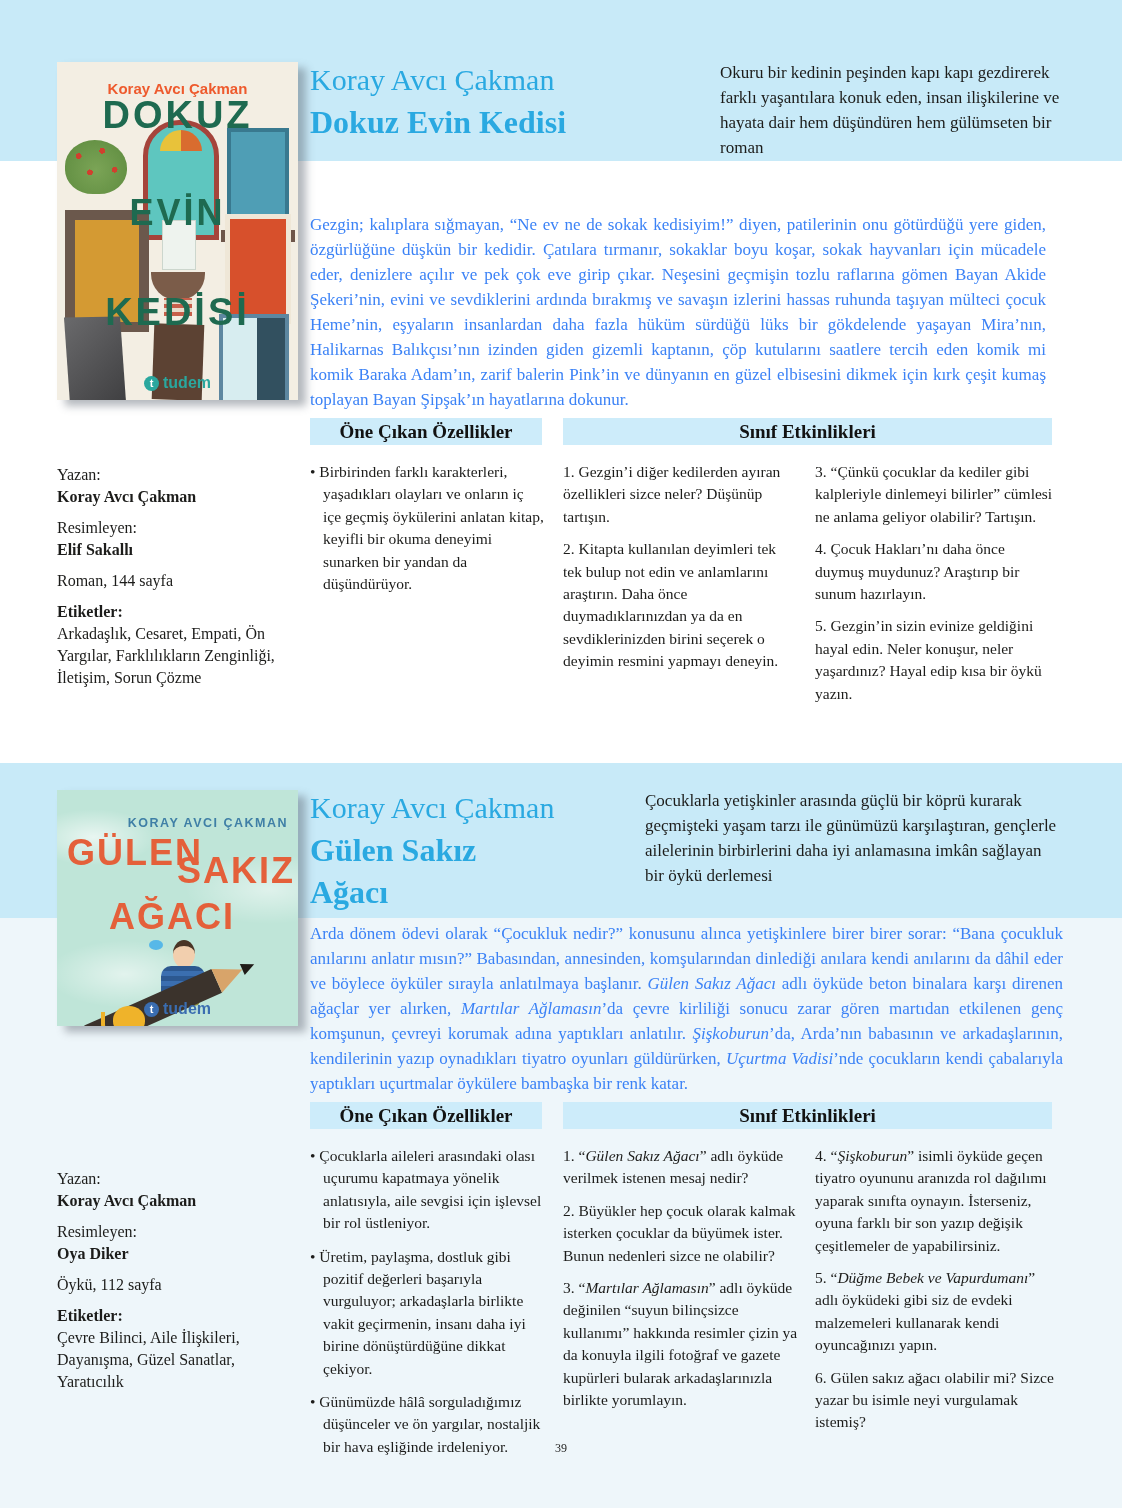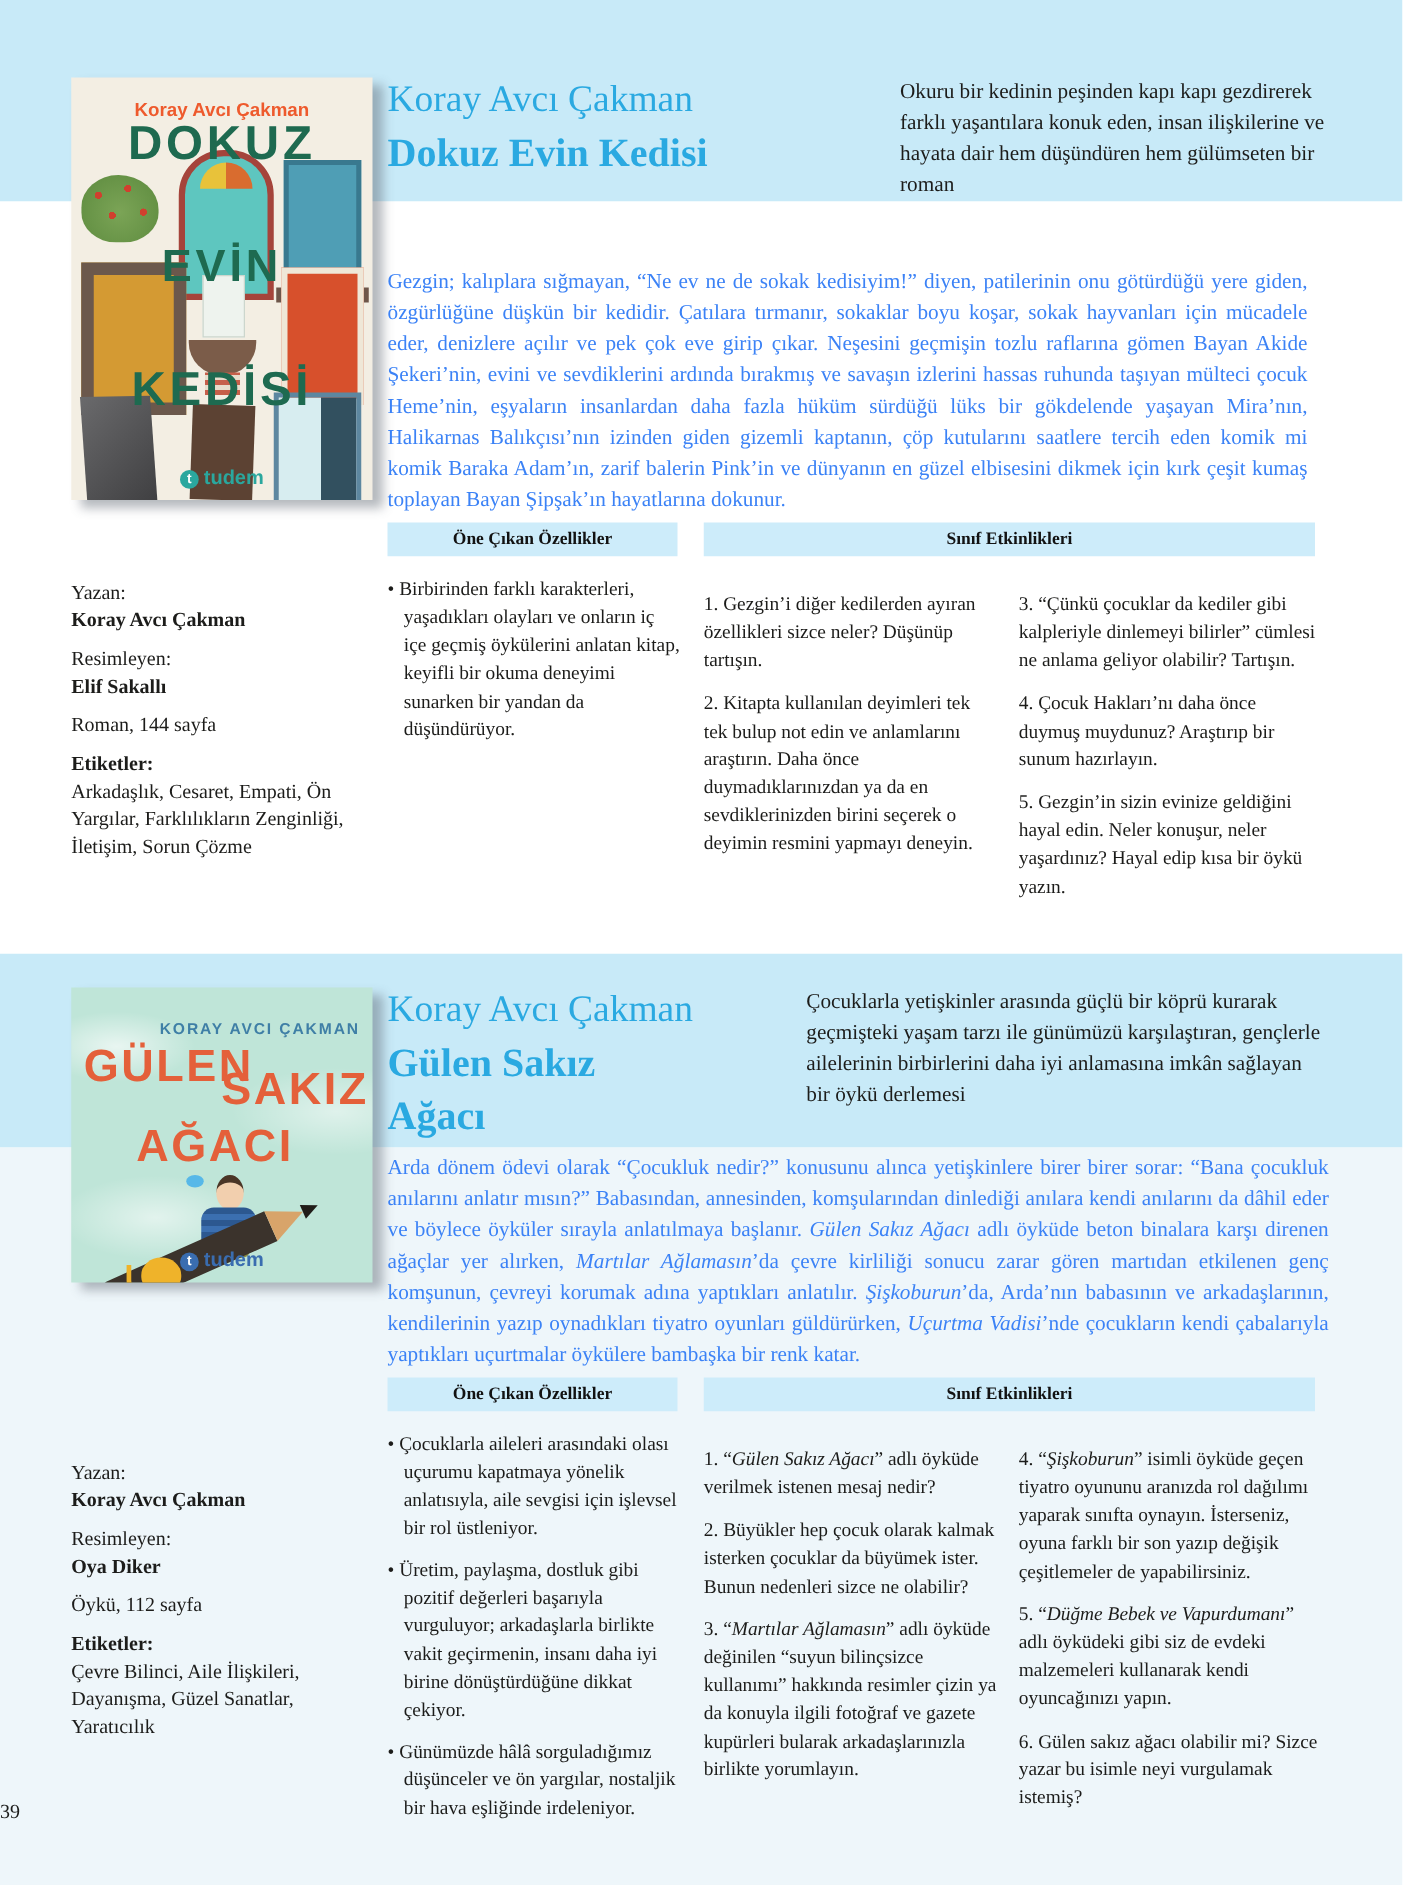--- a/index.html
+++ b/index.html
@@ -9,34 +9,34 @@
   .band1{top:0;height:161px;}
   .band2{top:763px;height:155px;}
   .bottom-area{position:absolute;left:0;top:918px;width:1122px;height:590px;background:#eef6fa;}
 
   
   .author-line{position:absolute;left:310px;font-size:30px;line-height:36px;color:#2aa9e1;}
   .book-title{position:absolute;left:310px;font-weight:bold;font-size:32px;line-height:40px;color:#2aa9e1;}
   .tagline{position:absolute;font-size:17px;line-height:25px;color:#1c1c1a;}
   .para{position:absolute;font-size:17px;line-height:25px;text-align:justify;color:#3b82f6;}
 
-  .hdr{position:absolute;height:27px;background:#cdecfa;font-weight:bold;font-size:14px;line-height:27px;text-align:center;color:#121212;}
+  .hdr{position:absolute;height:27px;background:#cdecfa;font-weight:bold;font-size:19px;line-height:27px;text-align:center;color:#121212;}
 
   .col{position:absolute;font-size:15.5px;line-height:22.4px;color:#1c1c1a;}
   .feat{margin-bottom:11px;padding-left:13px;text-indent:-13px;}
   .feat::before{content:"\2022\00a0";}
-  .act{margin-bottom:10px;margin-top:12px;}
+  .act{margin-bottom:10px;}
   .it{font-style:italic;}
 
   .sidebar{position:absolute;left:57px;width:235px;font-size:16px;line-height:22px;color:#1c1c1a;}
   .sidebar .lbl{font-weight:normal;}
   .sidebar .val{font-weight:bold;}
   .sidebar .mt{margin-top:9px;}
 
-  .pagenum{position:absolute;left:0;top:1441px;width:1122px;text-align:left;font-size:16px;color:#1c1c1a;}
+  .pagenum{position:absolute;left:0;top:1441px;width:1122px;text-align:center;font-size:12px;color:#1c1c1a;}
 
   
   .cover{position:absolute;box-shadow:8px 6px 8px rgba(90,100,110,.45);}
   .cover1{left:57px;top:62px;width:241px;height:338px;background:#f3eee3;overflow:hidden;}
   .c1-author{position:absolute;top:18px;left:0;width:100%;text-align:center;font-family:"Liberation Sans",sans-serif;font-weight:bold;font-size:15px;color:#ee5a2d;z-index:4;}
   .c1-t{position:absolute;left:0;width:100%;text-align:center;font-family:"Liberation Sans",sans-serif;font-weight:bold;color:#1e6a50;letter-spacing:3px;z-index:3;}
   .c1-t1{top:32px;font-size:38px;}
   .c1-t2{top:130px;font-size:36px;}
   .c1-t3{top:229px;font-size:38px;}
   .door{position:absolute;z-index:1;}

